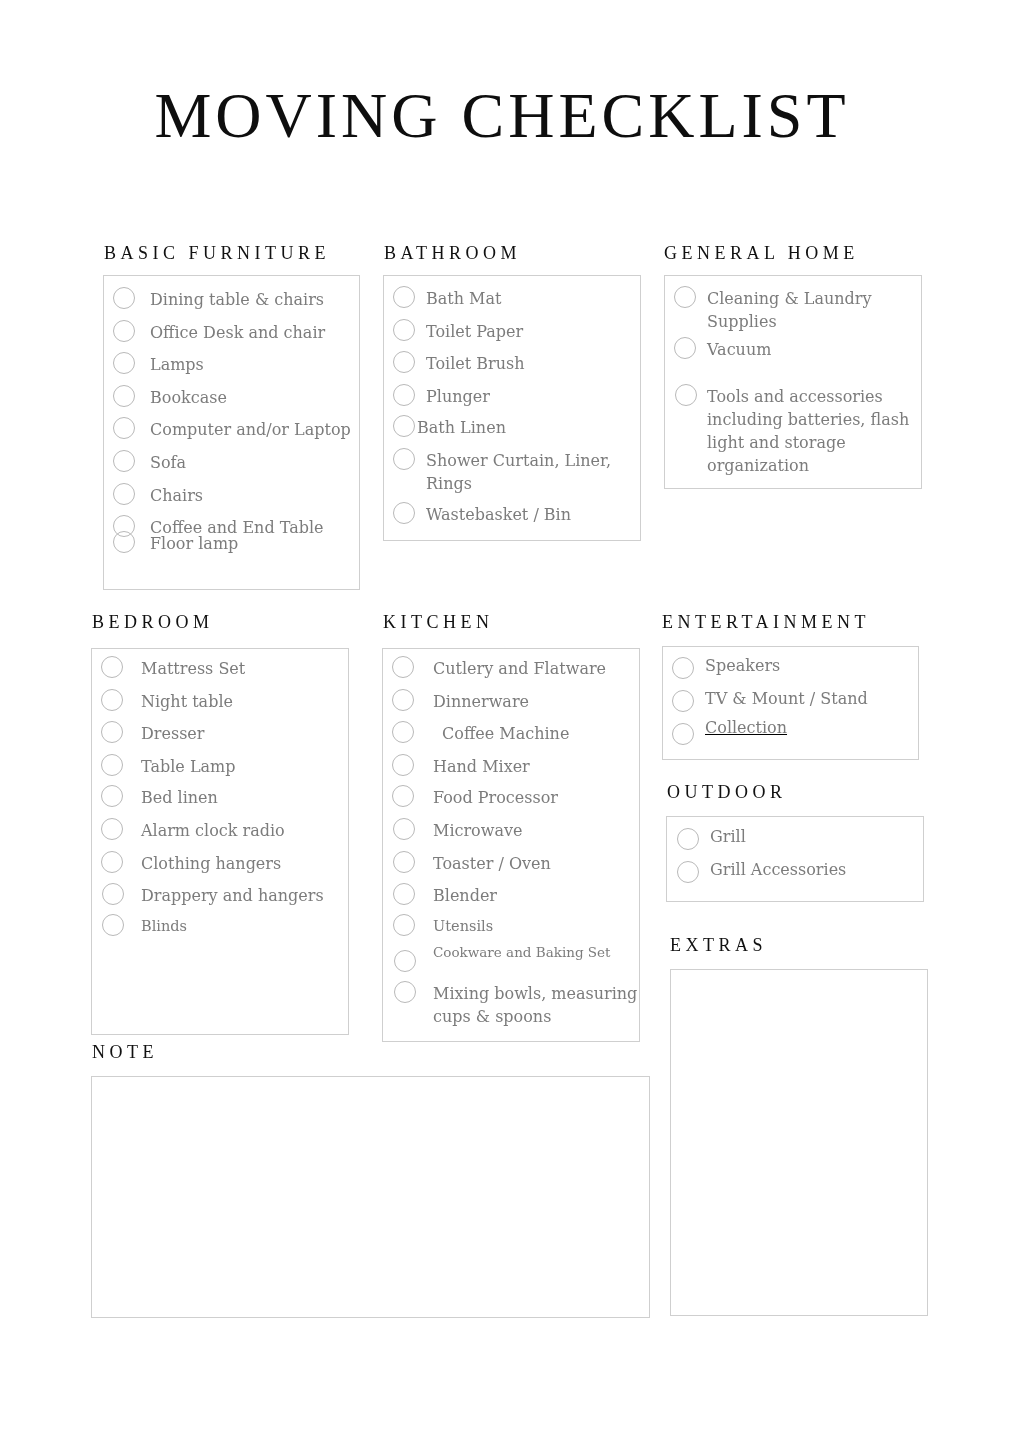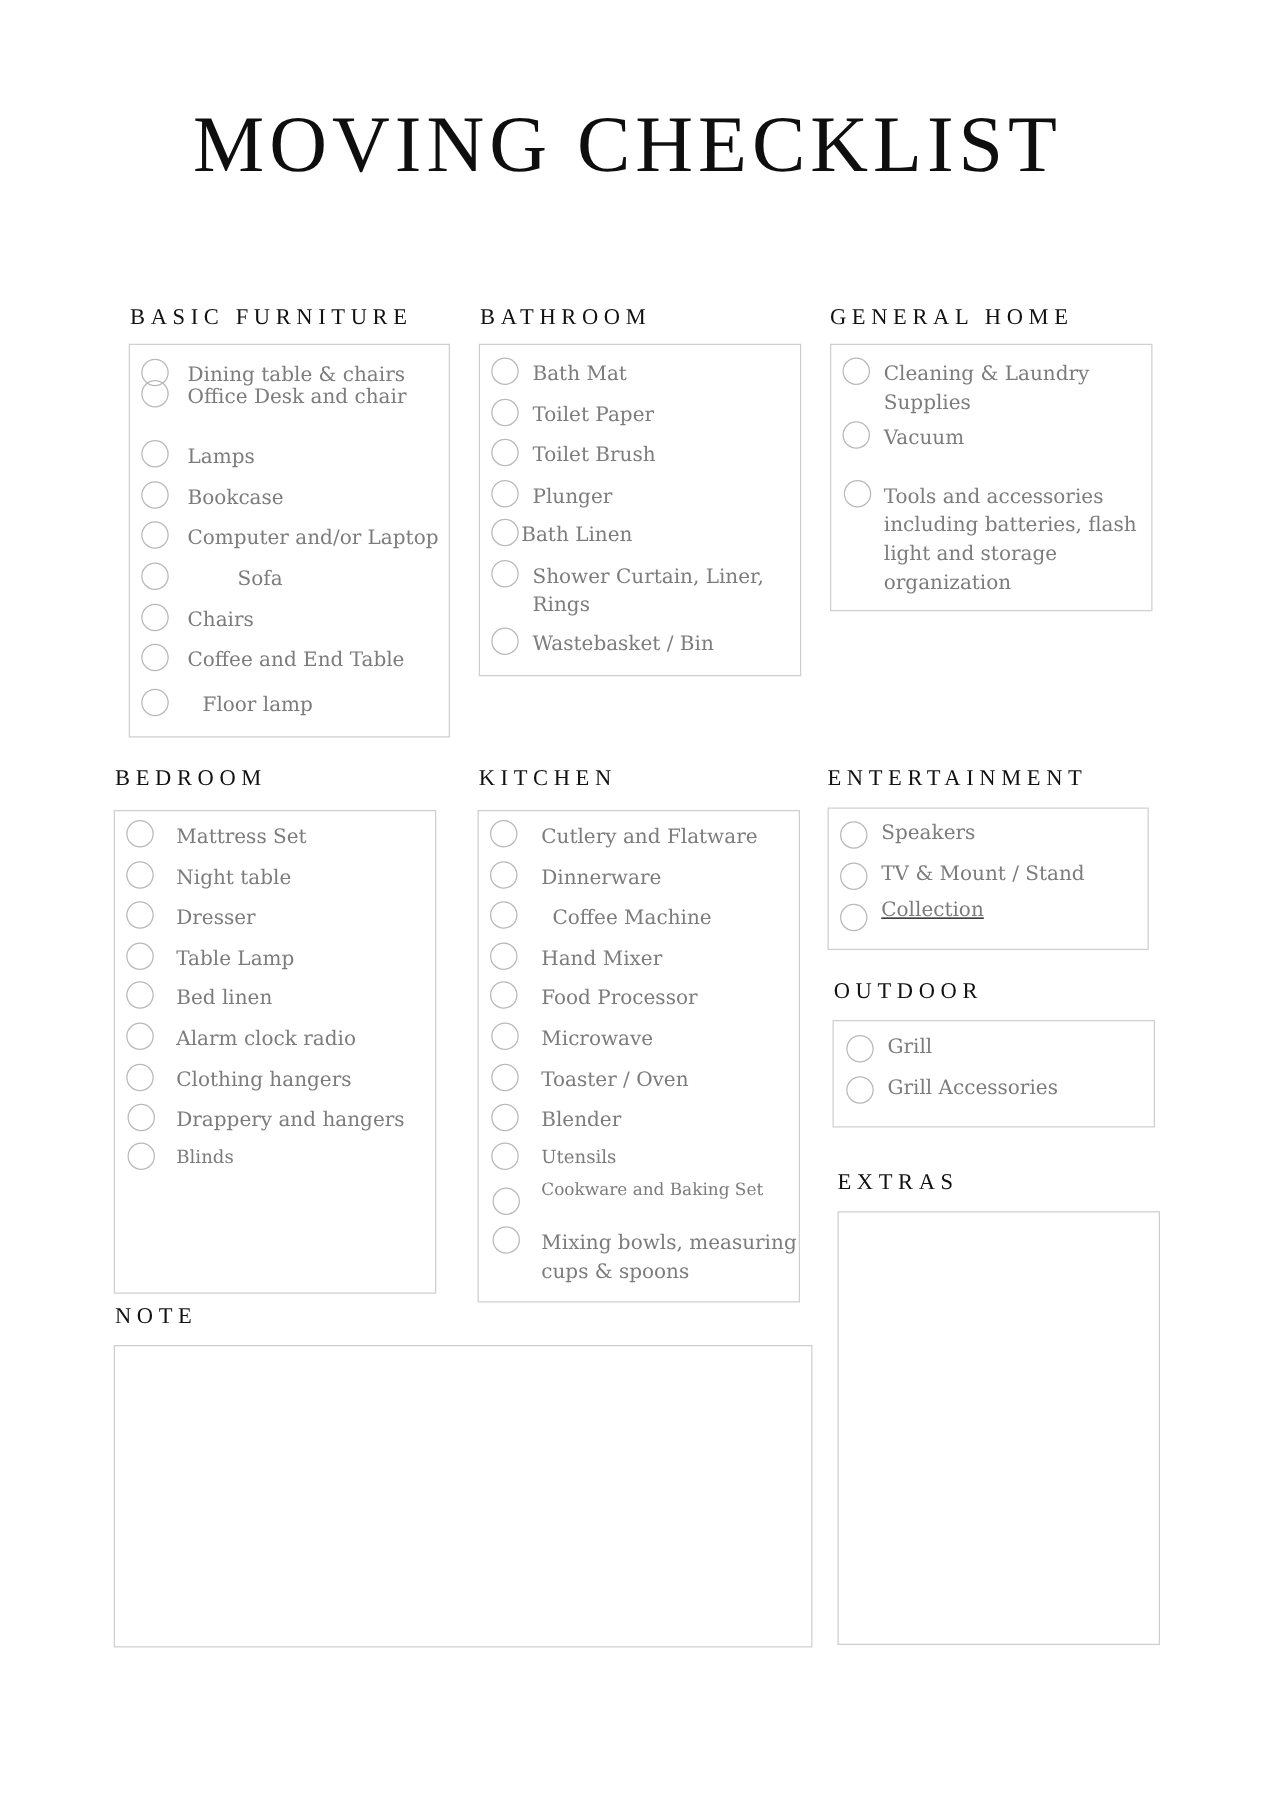--- a/index.html
+++ b/index.html
@@ -22,49 +22,49 @@
 <body>
 
 <div class="title">MOVING CHECKLIST</div>
 
 <div class="section-title" style="left:104px;top:242px;width:250px;">BASIC FURNITURE</div>
 <div class="box" style="left:103px;top:275px;width:257px;height:315px;">
   <div class="item" style="left:9px;top:12px;">
       <span class="radio"></span>
       <span class="label" style="margin-left:15px">Dining table &amp; chairs</span>
     </div>
-  <div class="item" style="left:9px;top:29px;">
+  <div class="item" style="left:9px;top:45px;">
       <span class="radio"></span>
       <span class="label" style="margin-left:15px">Office Desk and chair</span>
     </div>
   <div class="item" style="left:9px;top:77px;">
       <span class="radio"></span>
       <span class="label" style="margin-left:15px">Lamps</span>
     </div>
   <div class="item" style="left:9px;top:110px;">
       <span class="radio"></span>
       <span class="label" style="margin-left:15px">Bookcase</span>
     </div>
   <div class="item" style="left:9px;top:142px;">
       <span class="radio"></span>
       <span class="label" style="margin-left:15px">Computer and/or Laptop</span>
     </div>
-  <div class="item" style="left:9px;top:175px;gap:40px;">
+  <div class="item" style="left:9px;top:175px;">
       <span class="radio"></span>
       <span class="label" style="margin-left:15px">Sofa</span>
     </div>
   <div class="item" style="left:9px;top:208px;">
       <span class="radio"></span>
       <span class="label" style="margin-left:15px">Chairs</span>
     </div>
   <div class="item" style="left:9px;top:240px;">
       <span class="radio"></span>
       <span class="label" style="margin-left:15px">Coffee and End Table</span>
     </div>
-  <div class="item" style="left:9px;top:276px;gap:12px;">
+  <div class="item" style="left:9px;top:256px;">
       <span class="radio"></span>
       <span class="label" style="margin-left:15px">Floor lamp</span>
     </div>
 </div>
 
 <div class="section-title" style="left:384px;top:242px;width:256px;">BATHROOM</div>
 <div class="box" style="left:383px;top:275px;width:258px;height:266px;">
   <div class="item" style="left:9px;top:11px;">
       <span class="radio"></span>
       <span class="label" style="margin-left:11px">Bath Mat</span>

